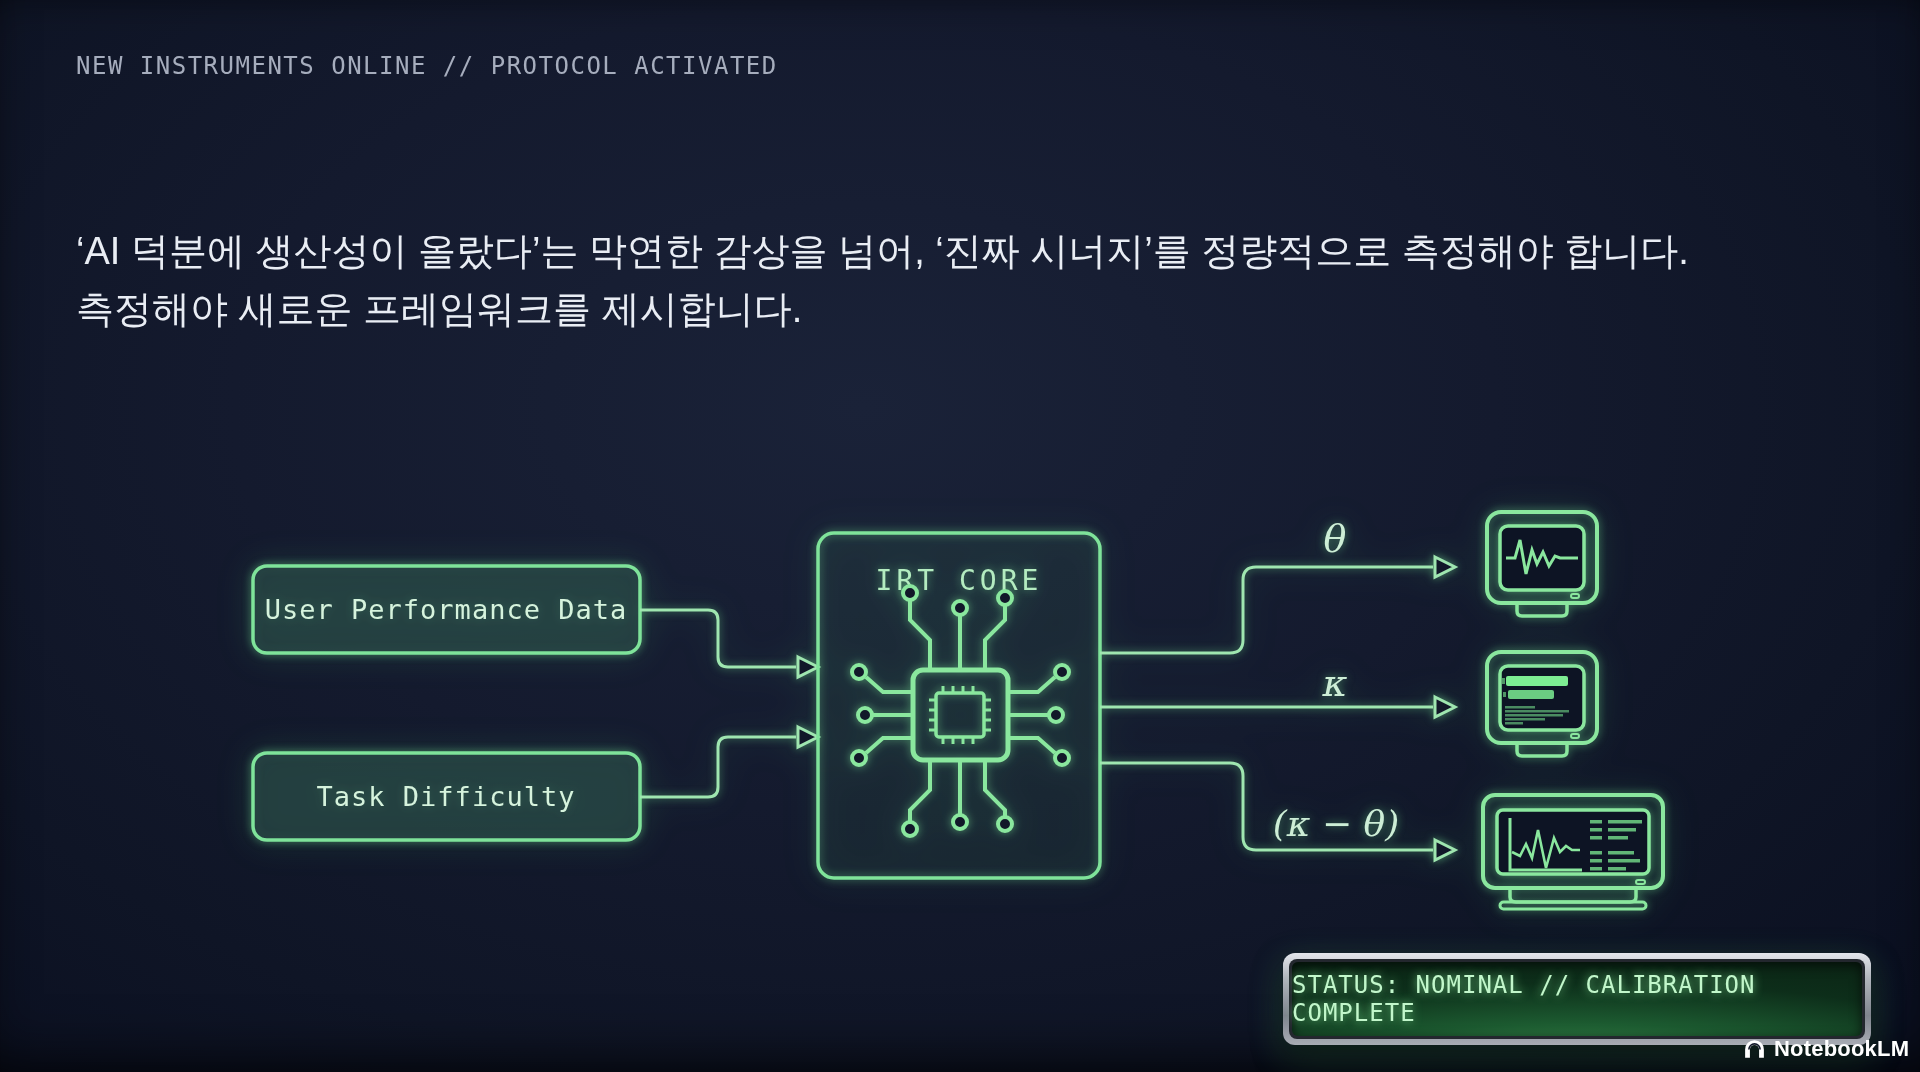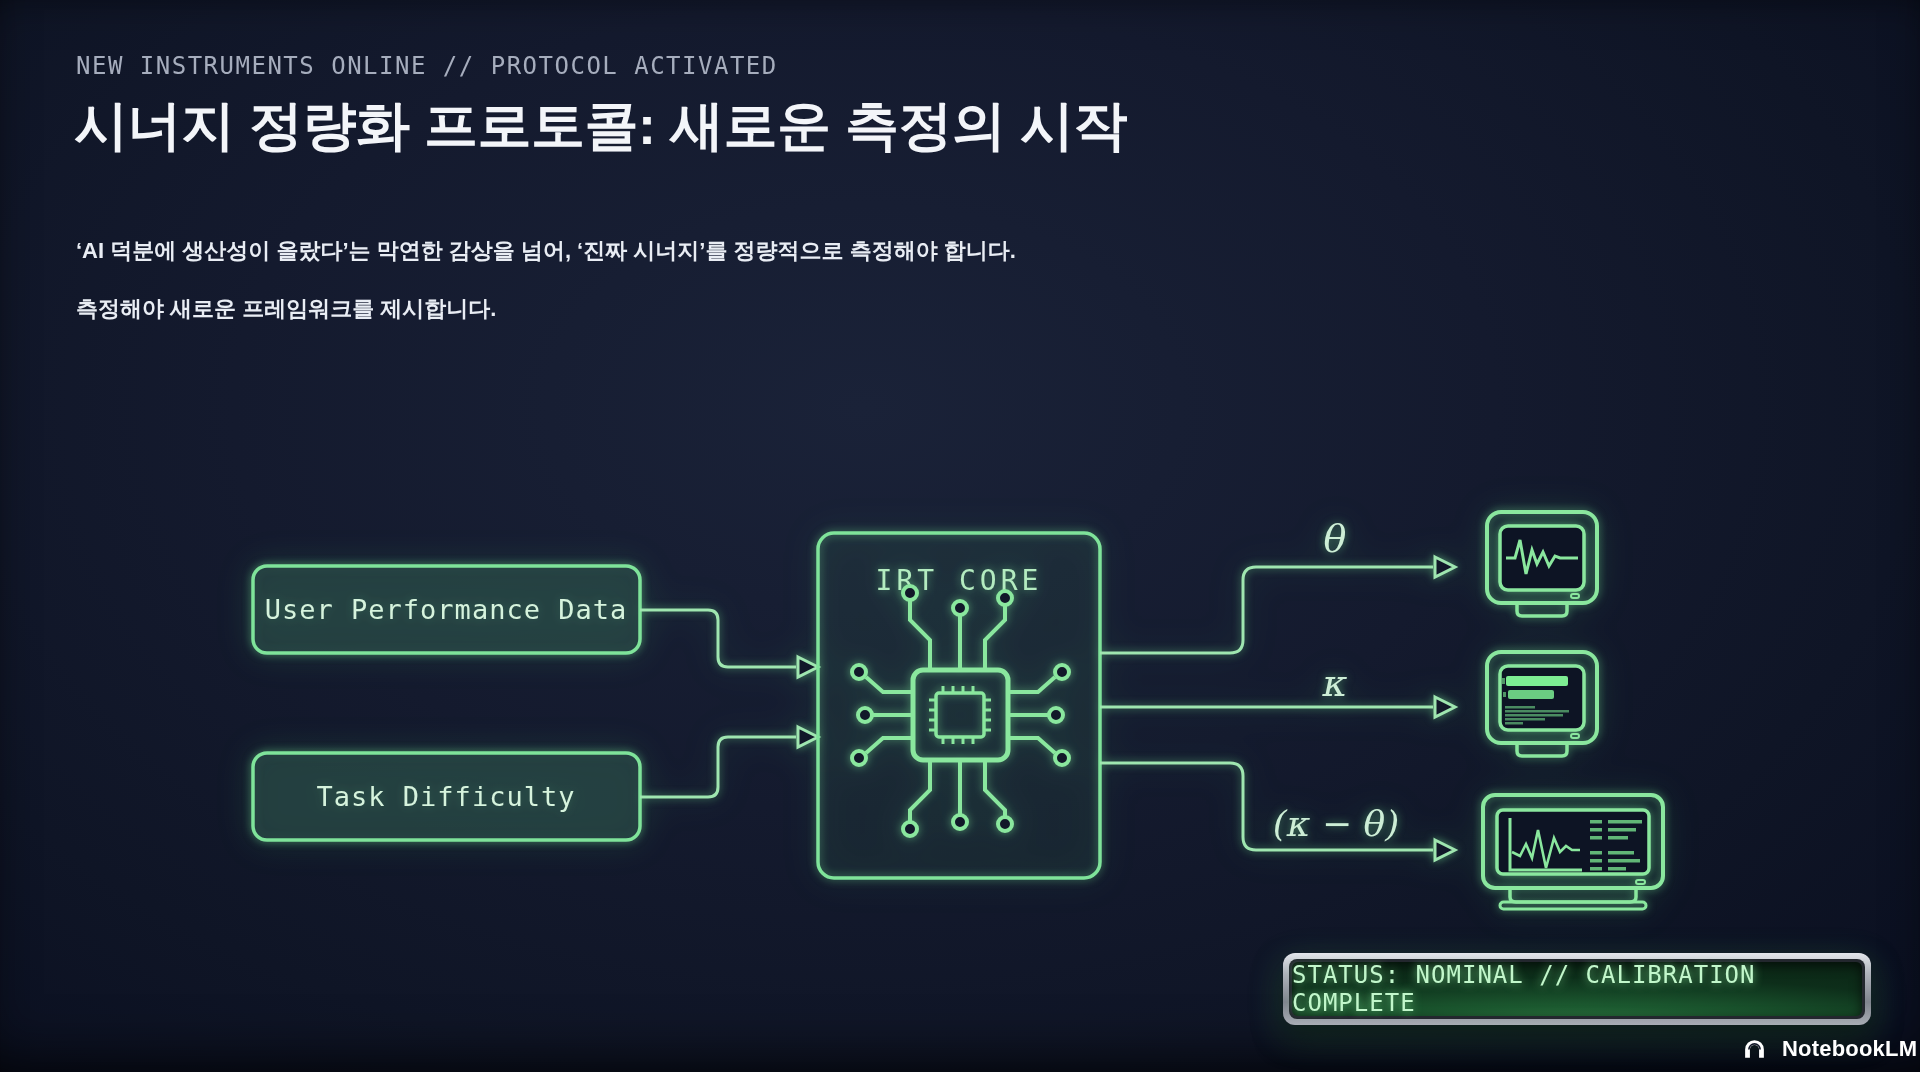--- a/index.html
+++ b/index.html
@@ -13,58 +13,57 @@
     position:absolute;left:76px;top:52px;
     font-family:"DejaVu Sans Mono", monospace;
     font-size:24px;letter-spacing:1.5px;color:#a6adbd;
   }
   .title{
     position:absolute;left:74px;top:90px;
     font-size:54px;font-weight:800;color:#f3f5f9;letter-spacing:-0.5px;
   }
   .intro{
     position:absolute;left:76px;top:222px;
-    font-size:22px;line-height:58px;color:#e9edf4;font-weight:700;
+    font-size:38px;line-height:58px;color:#e9edf4;font-weight:400;
   }
   .diagram{
     position:absolute;left:200px;top:500px;width:1500px;height:460px;
     filter:drop-shadow(0 0 4px rgba(120,230,150,.55)) drop-shadow(0 0 16px rgba(70,200,115,.22));
   }
   .diagram text{font-family:"DejaVu Sans Mono", monospace;}
   .diagram .sym{font-family:"DejaVu Serif", serif;font-style:italic;}
   .status-bar{
-    position:absolute;left:1283px;top:953px;width:588px;height:72px;box-sizing:border-box;
+    position:absolute;left:1283px;top:953px;width:588px;height:92px;box-sizing:border-box;
     border-radius:12px;padding:6px;
     background:linear-gradient(180deg,#e3e6eb 0%,#b0b4bc 28%,#80858e 68%,#a8acb4 100%);
     box-shadow:0 14px 28px rgba(0,0,0,.55), 0 10px 34px rgba(90,220,130,.28);
   }
   .status-rim{height:100%;box-sizing:border-box;border-radius:8px;background:#23272e;padding:3px;}
   .status-screen{
     height:100%;box-sizing:border-box;border-radius:6px;
     background:radial-gradient(120% 170% at 50% 140%, #3f9a55 0%, #1c5a30 34%, #0d2e1a 66%, #0a2113 100%);
     box-shadow:inset 0 3px 12px rgba(0,0,0,.65);
     display:flex;align-items:center;justify-content:center;
   }
   .status-text{
     font-family:"DejaVu Sans Mono", monospace;font-size:24px;letter-spacing:1px;
     color:#c2f7cb;text-shadow:0 0 10px rgba(140,245,160,.85);
   }
   .brand{
-    position:absolute;left:1742px;top:1036px;display:flex;align-items:center;gap:15px;
+    position:absolute;left:1742px;top:1036px;display:flex;align-items:center;gap:7px;
     color:#ffffff;font-size:22px;font-weight:700;letter-spacing:.2px;
   }
   .brand svg{display:block;}
 </style>
 </head>
 <body>
 
 <div class="stage">
 
   <div class="eyebrow">NEW INSTRUMENTS ONLINE // PROTOCOL ACTIVATED</div>
-  <div class="title">시너지 정량화 프로토콜: 새로운 측정의 시작</div>
 
   <div class="intro">
     <div>‘AI 덕분에 생산성이 올랐다’는 막연한 감상을 넘어, ‘진짜 시너지’를 정량적으로 측정해야 합니다.</div>
     <div>측정해야 새로운 프레임워크를 제시합니다.</div>
   </div>
 
   <svg class="diagram" viewBox="0 0 1500 460" width="1500" height="460">
 
     <g>
       <rect x="53" y="66" width="387" height="87" rx="14" fill="rgba(22,32,50,.45)" stroke="#7fe39a" stroke-width="3.5"></rect>

